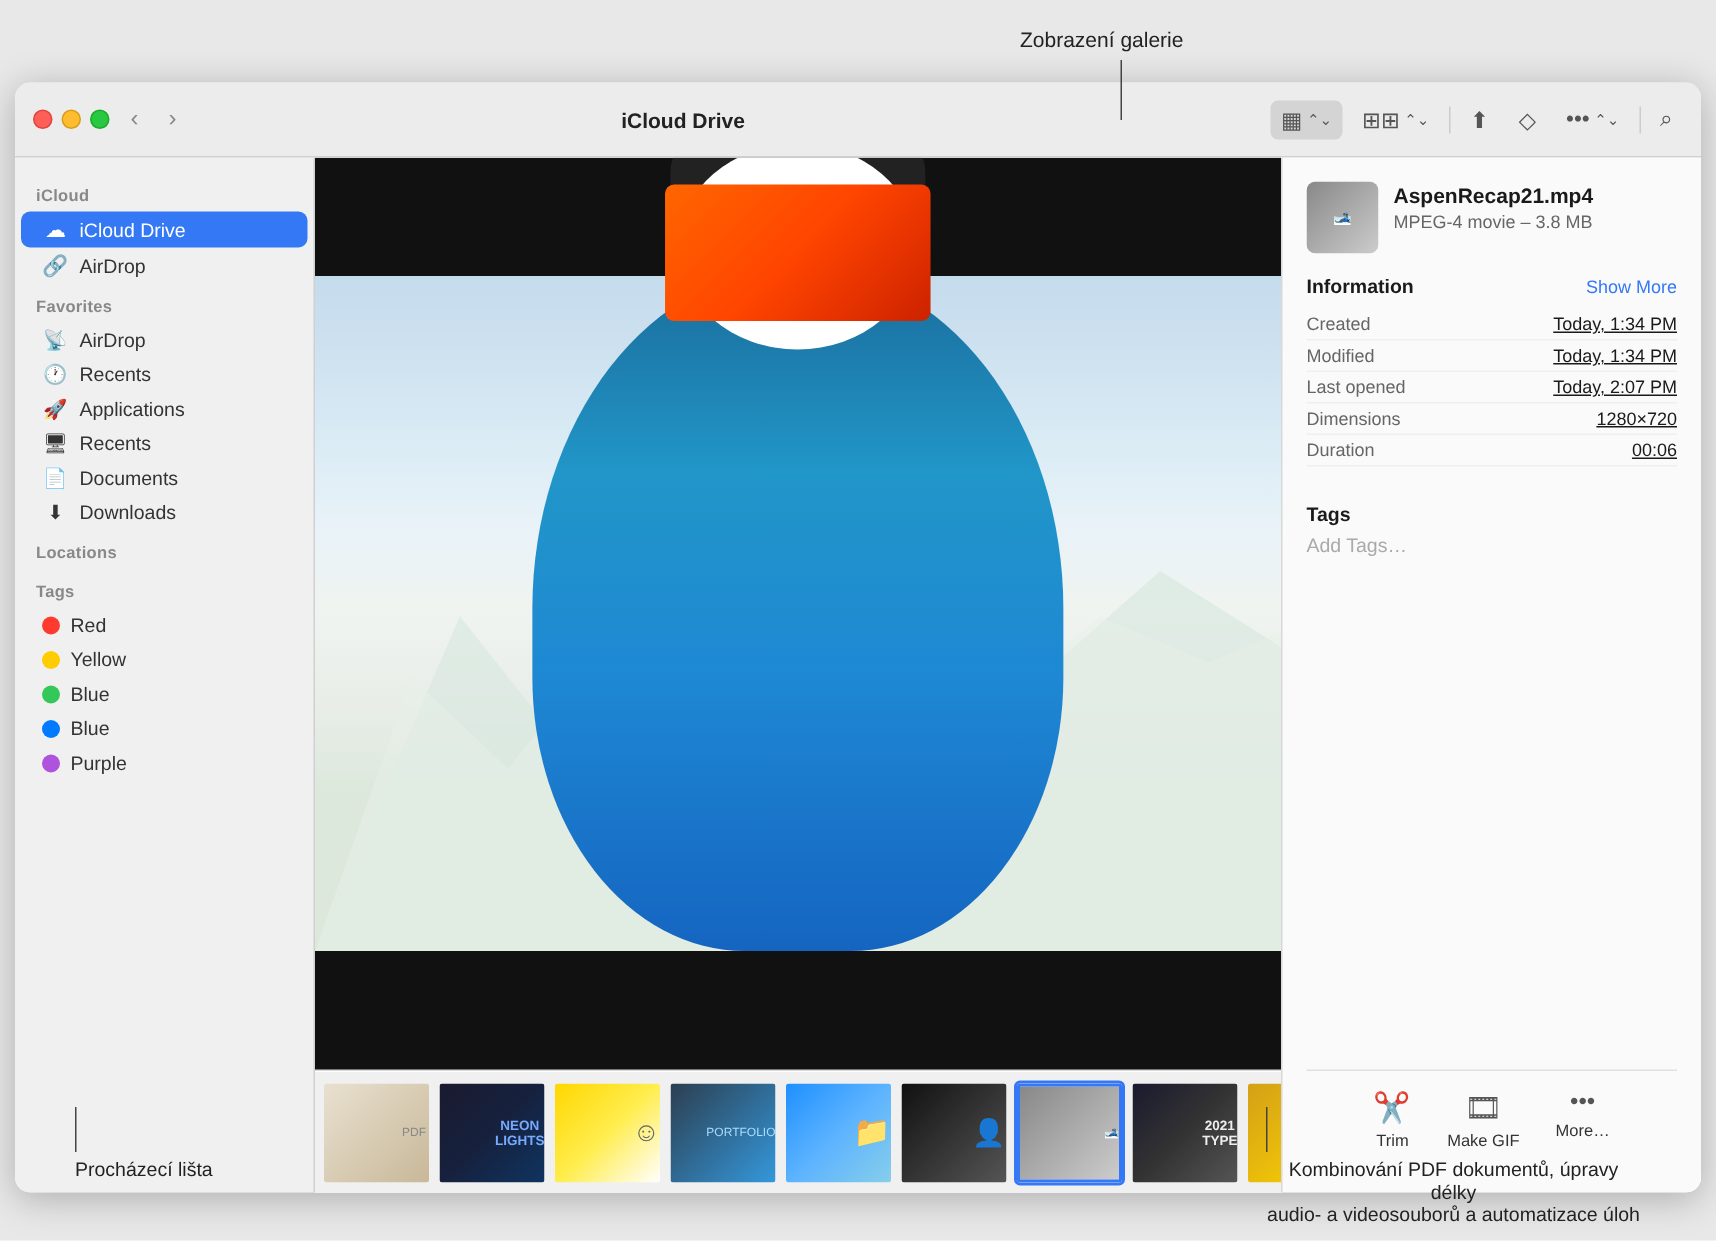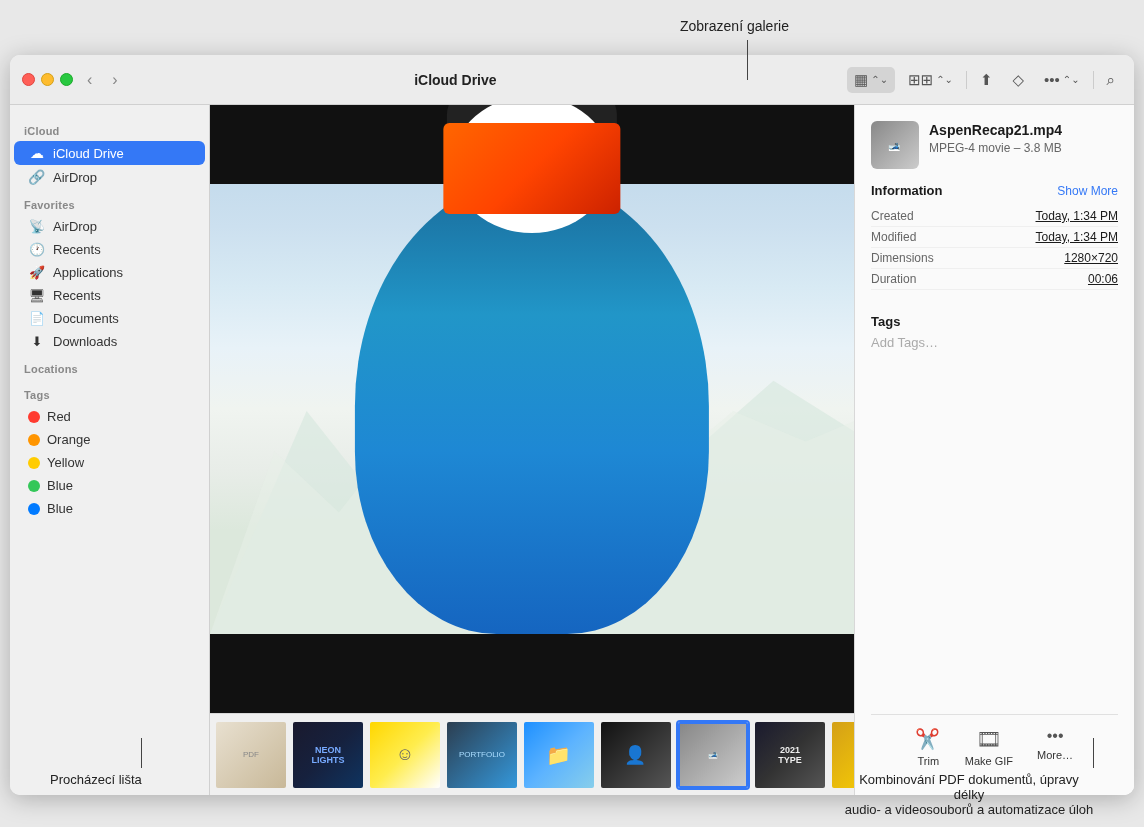--- a/index.html
+++ b/index.html
@@ -206,21 +206,21 @@
       border: 2px solid transparent;
     }
     .filmstrip-thumb.selected {
       border: 2px solid #3478f6;
     }
     .thumb-content {
       width: 100%;
       height: 100%;
       display: flex;
       align-items: center;
-      justify-content: center;
+      justify-content: flex-end;
       font-size: 10px;
       color: #666;
       text-align: center;
       overflow: hidden;
     }
     
     .thumb-1 { background: linear-gradient(135deg, #e8e0d0 0%, #c8b898 100%); }
     .thumb-2 { background: linear-gradient(135deg, #1a1a2e 0%, #16213e 50%, #0f3460 100%); }
     .thumb-3 { background: linear-gradient(135deg, #ffd700 0%, #ffed4e 50%, #fff 100%); }
     .thumb-4 { background: linear-gradient(135deg, #2c3e50 0%, #3498db 100%); }
@@ -346,21 +346,21 @@
       bottom: 10px;
       left: 0; right: 0;
       display: flex;
       justify-content: space-between;
       padding: 0 50px;
       pointer-events: none;
     }
     .ann-left, .ann-right {
       display: flex;
       flex-direction: column;
-      align-items: flex-end;
+      align-items: flex-start;
       gap: 4px;
     }
     .ann-line {
       width: 1px;
       height: 30px;
       background: #444;
     }
     .ann-text {
       font-size: 13px;
       color: #222;
@@ -542,34 +542,34 @@
       </div>
 
       <span class="sidebar-section-label">Locations</span>
 
       <span class="sidebar-section-label">Tags</span>
       <div class="sidebar-item">
         <span class="tag-dot" style="background:#ff3b30;"></span>
         <span>Red</span>
       </div>
       <div class="sidebar-item">
-        <span class="tag-dot" style="background:#ff9500;"></span>
-        <span>Orange</span>
-      </div>
-      <div class="sidebar-item">
         <span class="tag-dot" style="background:#ffcc00;"></span>
         <span>Yellow</span>
       </div>
       <div class="sidebar-item">
         <span class="tag-dot" style="background:#34c759;"></span>
         <span>Blue</span>
       </div>
       <div class="sidebar-item">
         <span class="tag-dot" style="background:#007aff;"></span>
         <span>Blue</span>
+      </div>
+      <div class="sidebar-item">
+        <span class="tag-dot" style="background:#af52de;"></span>
+        <span>Purple</span>
       </div>
     </div>
 
     <div class="content-area">
       <div class="gallery-content">
 
         <div class="gallery-left">
 
           <div class="preview-area">
             <div class="ski-scene">
@@ -658,20 +658,24 @@
               <button class="show-more-link">Show More</button>
             </div>
 
             <div class="meta-row">
               <span class="meta-label">Created</span>
               <span class="meta-value">Today, 1:34 PM</span>
             </div>
             <div class="meta-row">
               <span class="meta-label">Modified</span>
               <span class="meta-value">Today, 1:34 PM</span>
+            </div>
+            <div class="meta-row">
+              <span class="meta-label">Last opened</span>
+              <span class="meta-value">Today, 2:07 PM</span>
             </div>
             <div class="meta-row">
               <span class="meta-label">Dimensions</span>
               <span class="meta-value">1280×720</span>
             </div>
             <div class="meta-row">
               <span class="meta-label">Duration</span>
               <span class="meta-value">00:06</span>
             </div>
           </div>

